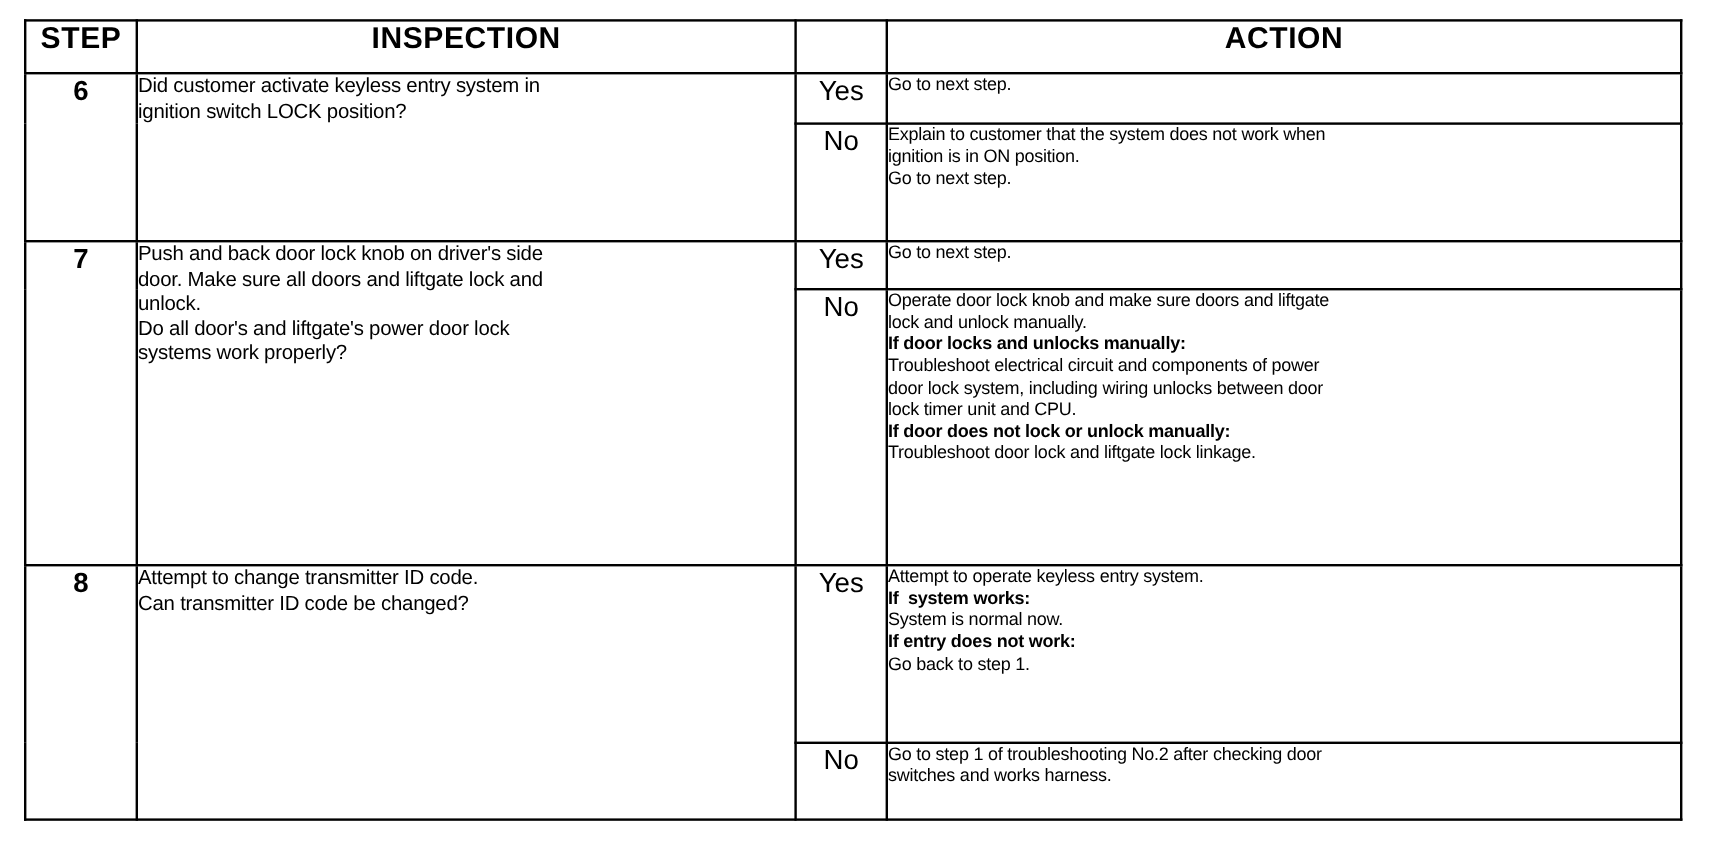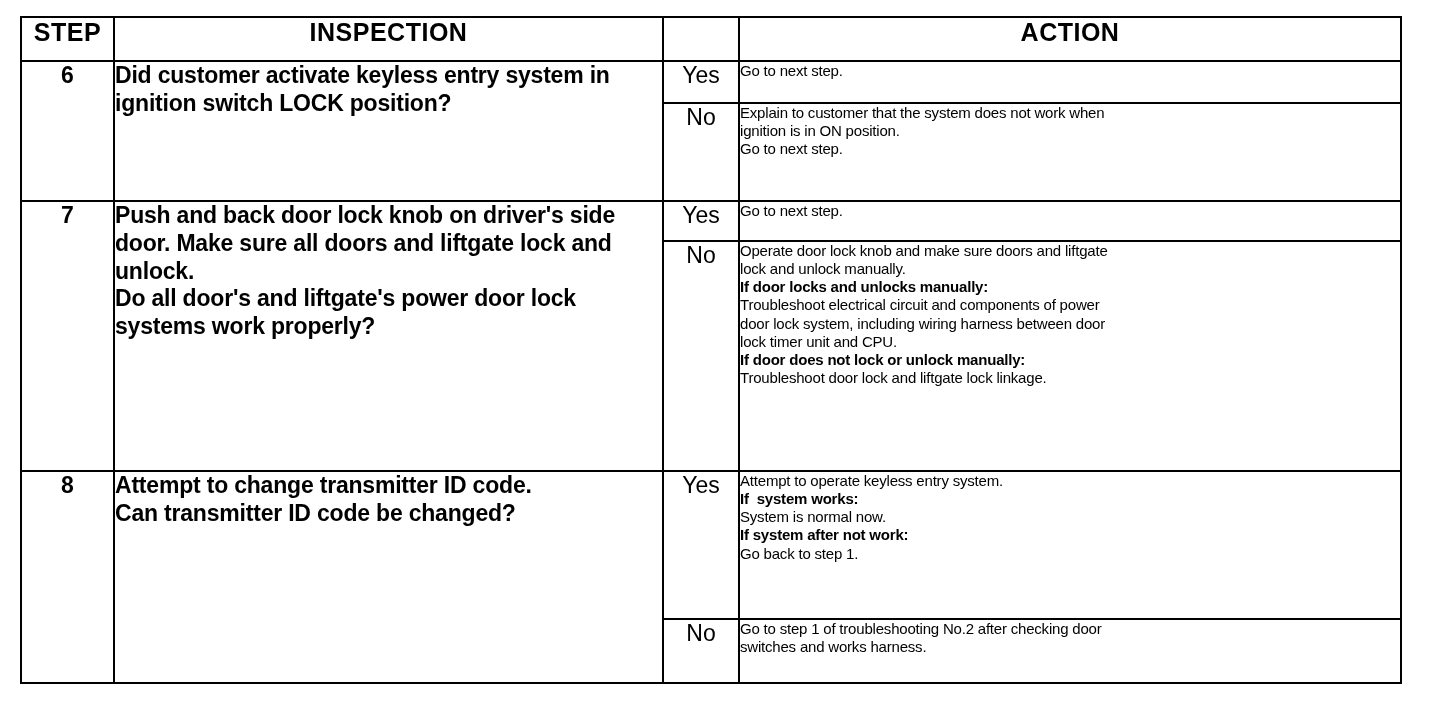--- a/index.html
+++ b/index.html
@@ -61,22 +61,22 @@
   
   .step-num {
     text-align: center;
     font-size: 23px;
     font-weight: bold;
     padding-top: 6px;
   }
 
   
   .inspection {
-    font-size: 23px;
-    font-weight: bold;
+    font-size: 17px;
+    font-weight: normal;
     line-height: 1.21;
     padding: 5px 6px 8px 9px;
     letter-spacing: -0.2px;
   }
   .inspection .ln { display: block; white-space: pre; }
 
   
   .yn {
     text-align: center;
     font-size: 23px;
@@ -148,39 +148,39 @@
           <span class="ln">Go to next step.</span>
         </td>
       </tr>
       <tr>
         <td class="yn" style="height:228px;">No</td>
         <td class="action">
           <span class="ln">Operate door lock knob and make sure doors and liftgate</span>
           <span class="ln">lock and unlock manually.</span>
           <span class="ln b">If door locks and unlocks manually:</span>
           <span class="ln">Troubleshoot electrical circuit and components of power</span>
-          <span class="ln">door lock system, including wiring harness between door</span>
+          <span class="ln">door lock system, including wiring unlocks between door</span>
           <span class="ln">lock timer unit and CPU.</span>
           <span class="ln b">If door does not lock or unlock manually:</span>
           <span class="ln">Troubleshoot door lock and liftgate lock linkage.</span>
         </td>
       </tr>
 
       <tr>
         <td class="step-num" rowspan="2">8</td>
         <td class="inspection" rowspan="2">
           <span class="ln">Attempt to change transmitter ID code.</span>
           <span class="ln">Can transmitter ID code be changed?</span>
         </td>
         <td class="yn" style="height:146px;">Yes</td>
         <td class="action">
           <span class="ln">Attempt to operate keyless entry system.</span>
           <span class="ln b">If  system works:</span>
           <span class="ln">System is normal now.</span>
-          <span class="ln b">If system after not work:</span>
+          <span class="ln b">If entry does not work:</span>
           <span class="ln">Go back to step 1.</span>
         </td>
       </tr>
       <tr>
         <td class="yn" style="height:62px;">No</td>
         <td class="action">
           <span class="ln">Go to step 1 of troubleshooting No.2 after checking door</span>
           <span class="ln">switches and works harness.</span>
         </td>
       </tr>

